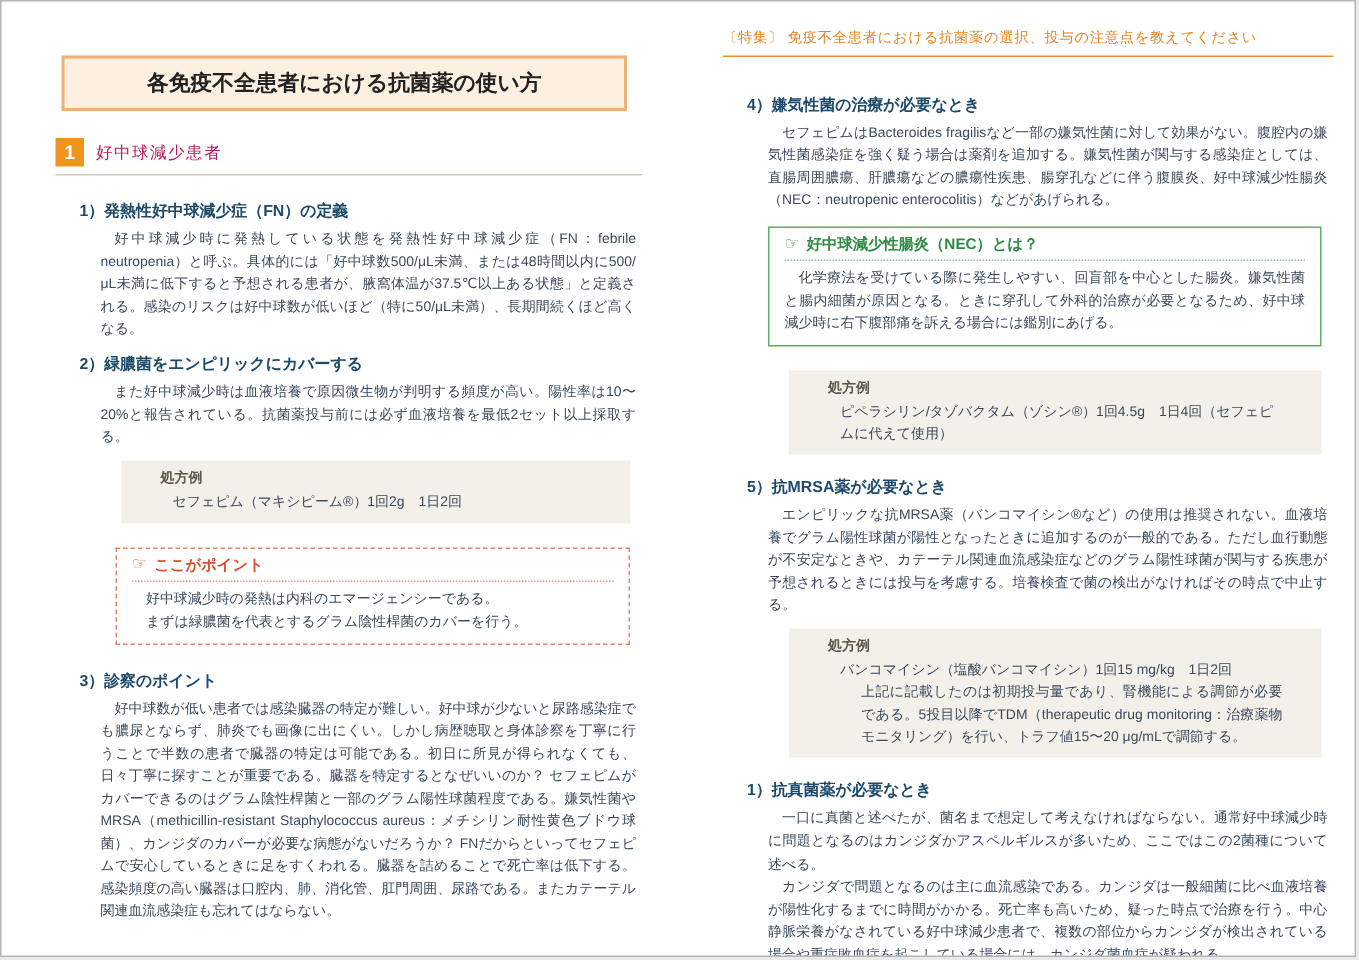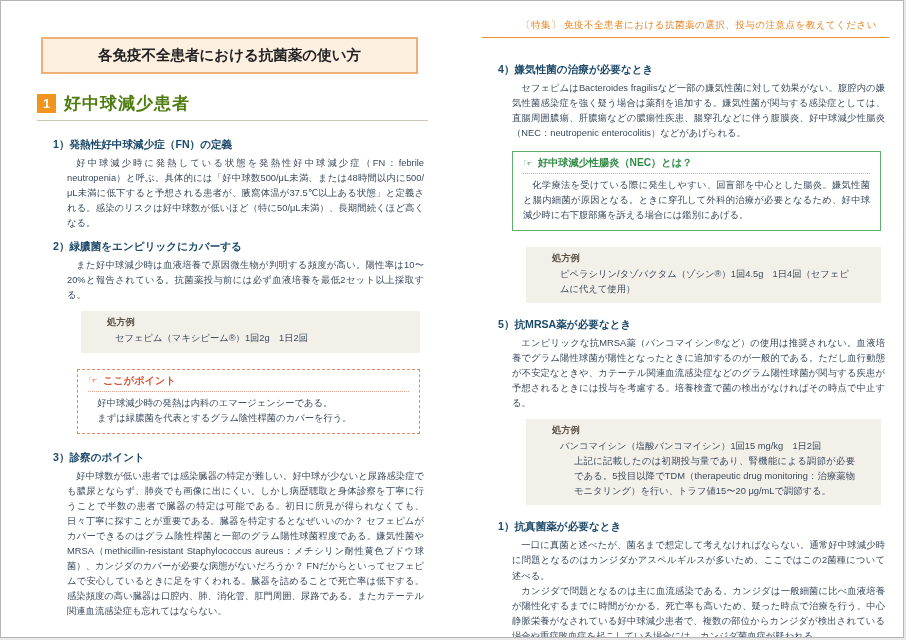--- a/index.html
+++ b/index.html
@@ -3,28 +3,28 @@
 <meta charset="utf-8">
 <style>
   html,body{margin:0;padding:0;background:#e9e9e9;}
   body{width:906px;height:640px;font-family:"Liberation Sans","DejaVu Sans",sans-serif;}
   .sheet{position:relative;width:904px;height:638px;background:#ffffff;border:1px solid #b5b5b5;box-sizing:border-box;display:flex;overflow:hidden;}
   .page{width:50%;box-sizing:border-box;display:flex;flex-direction:column;padding:12px 22px 12px 36px;overflow:hidden;}
   .page.left{padding:36px 24px 12px 36px;}
   .page.right{padding:12px 14px 12px 30px;}
 
   
-  .feature-header{text-align:right;color:#e8821e;font-size:9.5px;letter-spacing:.5px;padding:6px 12px 5px 0;border-bottom:1.5px solid #e8932e;margin-bottom:16px;}
+  .feature-header{color:#e8821e;font-size:9.5px;letter-spacing:.5px;padding:6px 12px 5px 0;border-bottom:1.5px solid #e8932e;margin-bottom:16px;}
 
   
   .title-box{margin:0 10px 16px 4px;border:2px solid #edb078;background:#fdf0e1;text-align:center;font-weight:bold;font-size:14.5px;color:#222;padding:7px 0;}
 
   .section-heading{display:flex;align-items:center;gap:8px;border-bottom:1px solid #cfc8bb;padding-bottom:5px;margin:2px 0 8px 0;}
   .section-number{background:#f0941e;color:#fff;width:19px;height:19px;text-align:center;line-height:19px;font-weight:bold;font-size:13px;flex:0 0 auto;}
-  .section-title{font-size:17px;font-weight:bold;color:#4d7c0f;letter-spacing:1px;}
+  .section-title{font-size:11px;font-weight:normal;color:#be185d;letter-spacing:1px;}
 
   .sub-heading{color:#1d4a6b;font-weight:bold;font-size:10.6px;margin:9px 0 4px 16px;}
   .body-text{color:#3a495c;font-size:9.3px;line-height:1.62;text-align:justify;margin:0 4px 0 30px;text-indent:1em;}
   .body-text + .body-text{margin-top:0;}
 
   .rx-box{background:#f3f0ea;margin:8px 8px 6px 44px;padding:5px 26px 7px;color:#3a495c;}
   .rx-label{font-weight:bold;color:#5d5347;font-size:9.3px;margin-bottom:2px;}
   .rx-line{font-size:9.3px;margin-left:8px;line-height:1.55;}
   .rx-note{font-size:9.3px;margin-left:22px;line-height:1.6;text-align:justify;}
 

